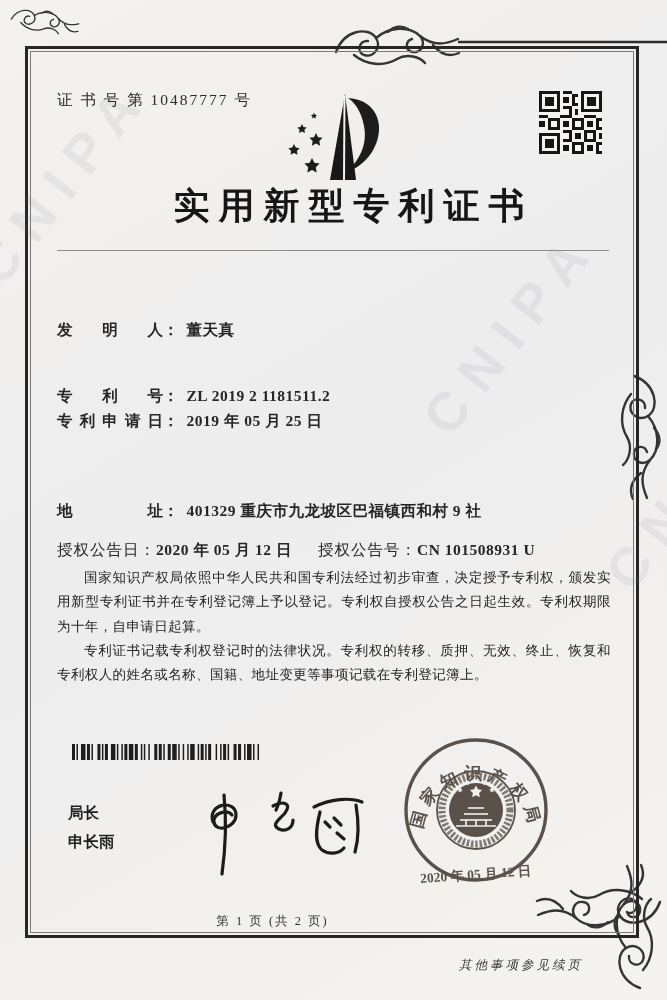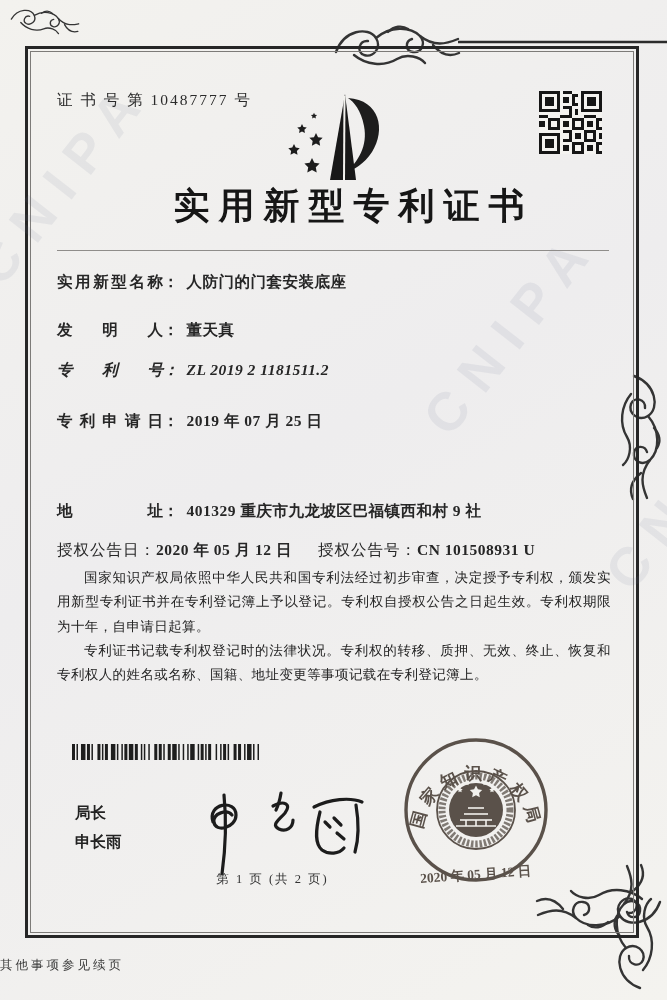--- a/index.html
+++ b/index.html
@@ -21,32 +21,32 @@
   .cert-no{left:57px;top:90px;font-size:15.5px;letter-spacing:2px;color:#2b2b2b;}
   .logo{left:252px;top:84px;}
   .qr{left:539px;top:91px;width:63px;height:63px;}
   .title{left:0;top:182px;width:667px;margin:0;text-align:center;font-size:36px;font-weight:bold;
          letter-spacing:9px;color:#161616;padding-left:20px;}
   .rule{left:57px;top:250px;width:552px;height:1px;background:#8f8d8a;}
   .field{left:57px;font-size:15.5px;white-space:nowrap;color:#262626;}
   .flabel{display:inline-block;width:106px;text-align:justify;text-align-last:justify;font-weight:600;}
   .fcolon{font-weight:600;margin-right:8px;}
   .fval{font-weight:600;letter-spacing:0.5px;}
-  .f0{top:272px;} .f1{top:320px;} .f2{top:360px;font-style:italic;} .f3{top:411px;} .f4{top:455px;} .f5{top:501px;}
+  .f0{top:272px;} .f1{top:320px;} .f2{top:386px;} .f3{top:411px;} .f4{top:455px;} .f5{top:501px;}
   .grant{top:540px;}
   .grant .pair2{position:absolute;left:261px;top:0;white-space:nowrap;}
   .grant .glabel{font-weight:400;letter-spacing:1px;}
   .paras{left:57px;top:566px;width:554px;font-size:13.5px;line-height:1.8;color:#242424;text-align:justify;}
   .paras p{margin:0;text-indent:2em;letter-spacing:0.4px;}
   .barcode{left:72px;top:744px;}
-  .director{left:75px;top:798px;font-size:15.5px;font-weight:600;color:#222;line-height:1.9;}
+  .director{left:68px;top:798px;font-size:15.5px;font-weight:600;color:#222;line-height:1.9;}
   .signature{left:188px;top:790px;}
   .seal{left:390px;top:726px;}
-  .page-num{left:0;top:871px;width:545px;text-align:center;font-size:12.5px;letter-spacing:2px;color:#333;}
-  .cont-note{left:0;top:957px;width:583px;text-align:left;font-size:12.5px;letter-spacing:3px;color:#3a3a3a;}
+  .page-num{left:0;top:913px;width:545px;text-align:center;font-size:12.5px;letter-spacing:2px;color:#333;}
+  .cont-note{left:0;top:957px;width:583px;text-align:right;font-size:12.5px;letter-spacing:3px;color:#3a3a3a;font-style:italic;}
   .orn{pointer-events:none;}
 </style>
 </head>
 <body>
 
 <div id="page">
 
   <svg class="abs orn" width="667" height="1000" style="left:0;top:0;">
     <defs>
       <g id="flourish" stroke="#343434" fill="none" stroke-width="2.4" stroke-linecap="round">
@@ -229,31 +229,28 @@
         <rect x="16" y="2" width="3" height="3" fill="#161616"></rect>
         <rect x="0" y="14" width="7" height="7" fill="#161616"></rect>
         <rect x="1" y="15" width="5" height="5" fill="#f4f3f0"></rect>
         <rect x="2" y="16" width="3" height="3" fill="#161616"></rect>
       </svg>
   </div>
 
   <h1 class="abs title">实用新型专利证书</h1>
   <div class="abs rule"></div>
 
-  <div class="abs field f0">
-    <span class="flabel">实用新型名称</span><span class="fcolon">：</span><span class="fval">人防门的门套安装底座</span>
-  </div>
   <div class="abs field f1">
     <span class="flabel">发明人</span><span class="fcolon">：</span><span class="fval">董天真</span>
   </div>
   <div class="abs field f2">
     <span class="flabel">专利号</span><span class="fcolon">：</span><span class="fval">ZL 2019 2 1181511.2</span>
   </div>
   <div class="abs field f3">
-    <span class="flabel">专利申请日</span><span class="fcolon">：</span><span class="fval">2019 年 07 月 25 日</span>
+    <span class="flabel">专利申请日</span><span class="fcolon">：</span><span class="fval">2019 年 05 月 25 日</span>
   </div>
   <div class="abs field f5">
     <span class="flabel">地址</span><span class="fcolon">：</span><span class="fval">401329 重庆市九龙坡区巴福镇西和村 9 社</span>
   </div>
 
   <div class="abs field grant">
     <span>
       <span class="glabel">授权公告日</span><span class="glabel">：</span><span class="fval">2020 年 05 月 12 日</span>
     </span>
     <span class="pair2">

